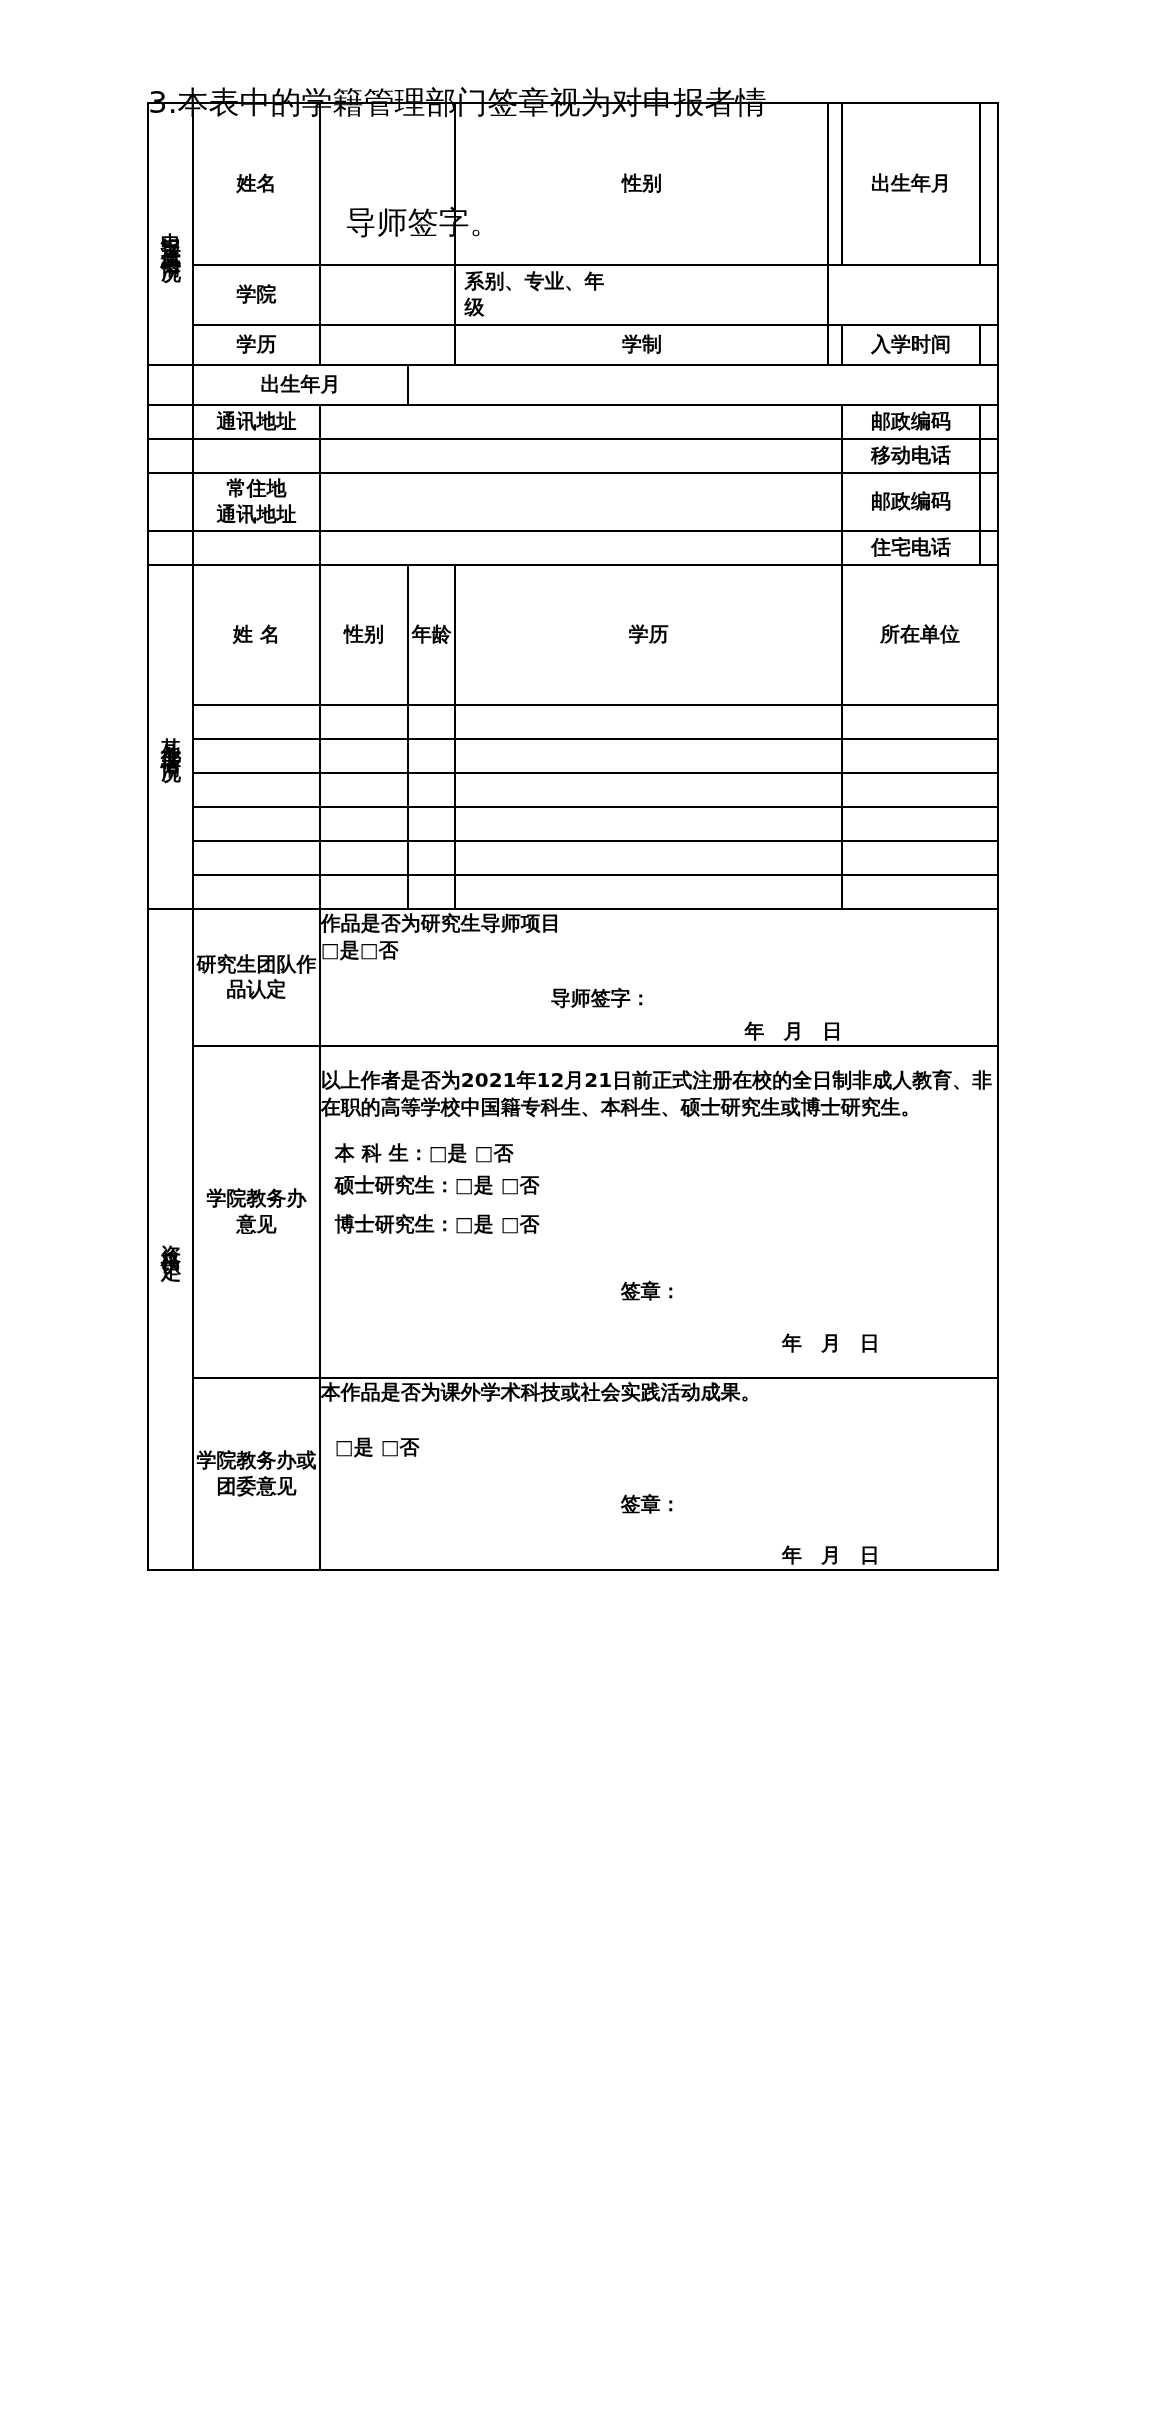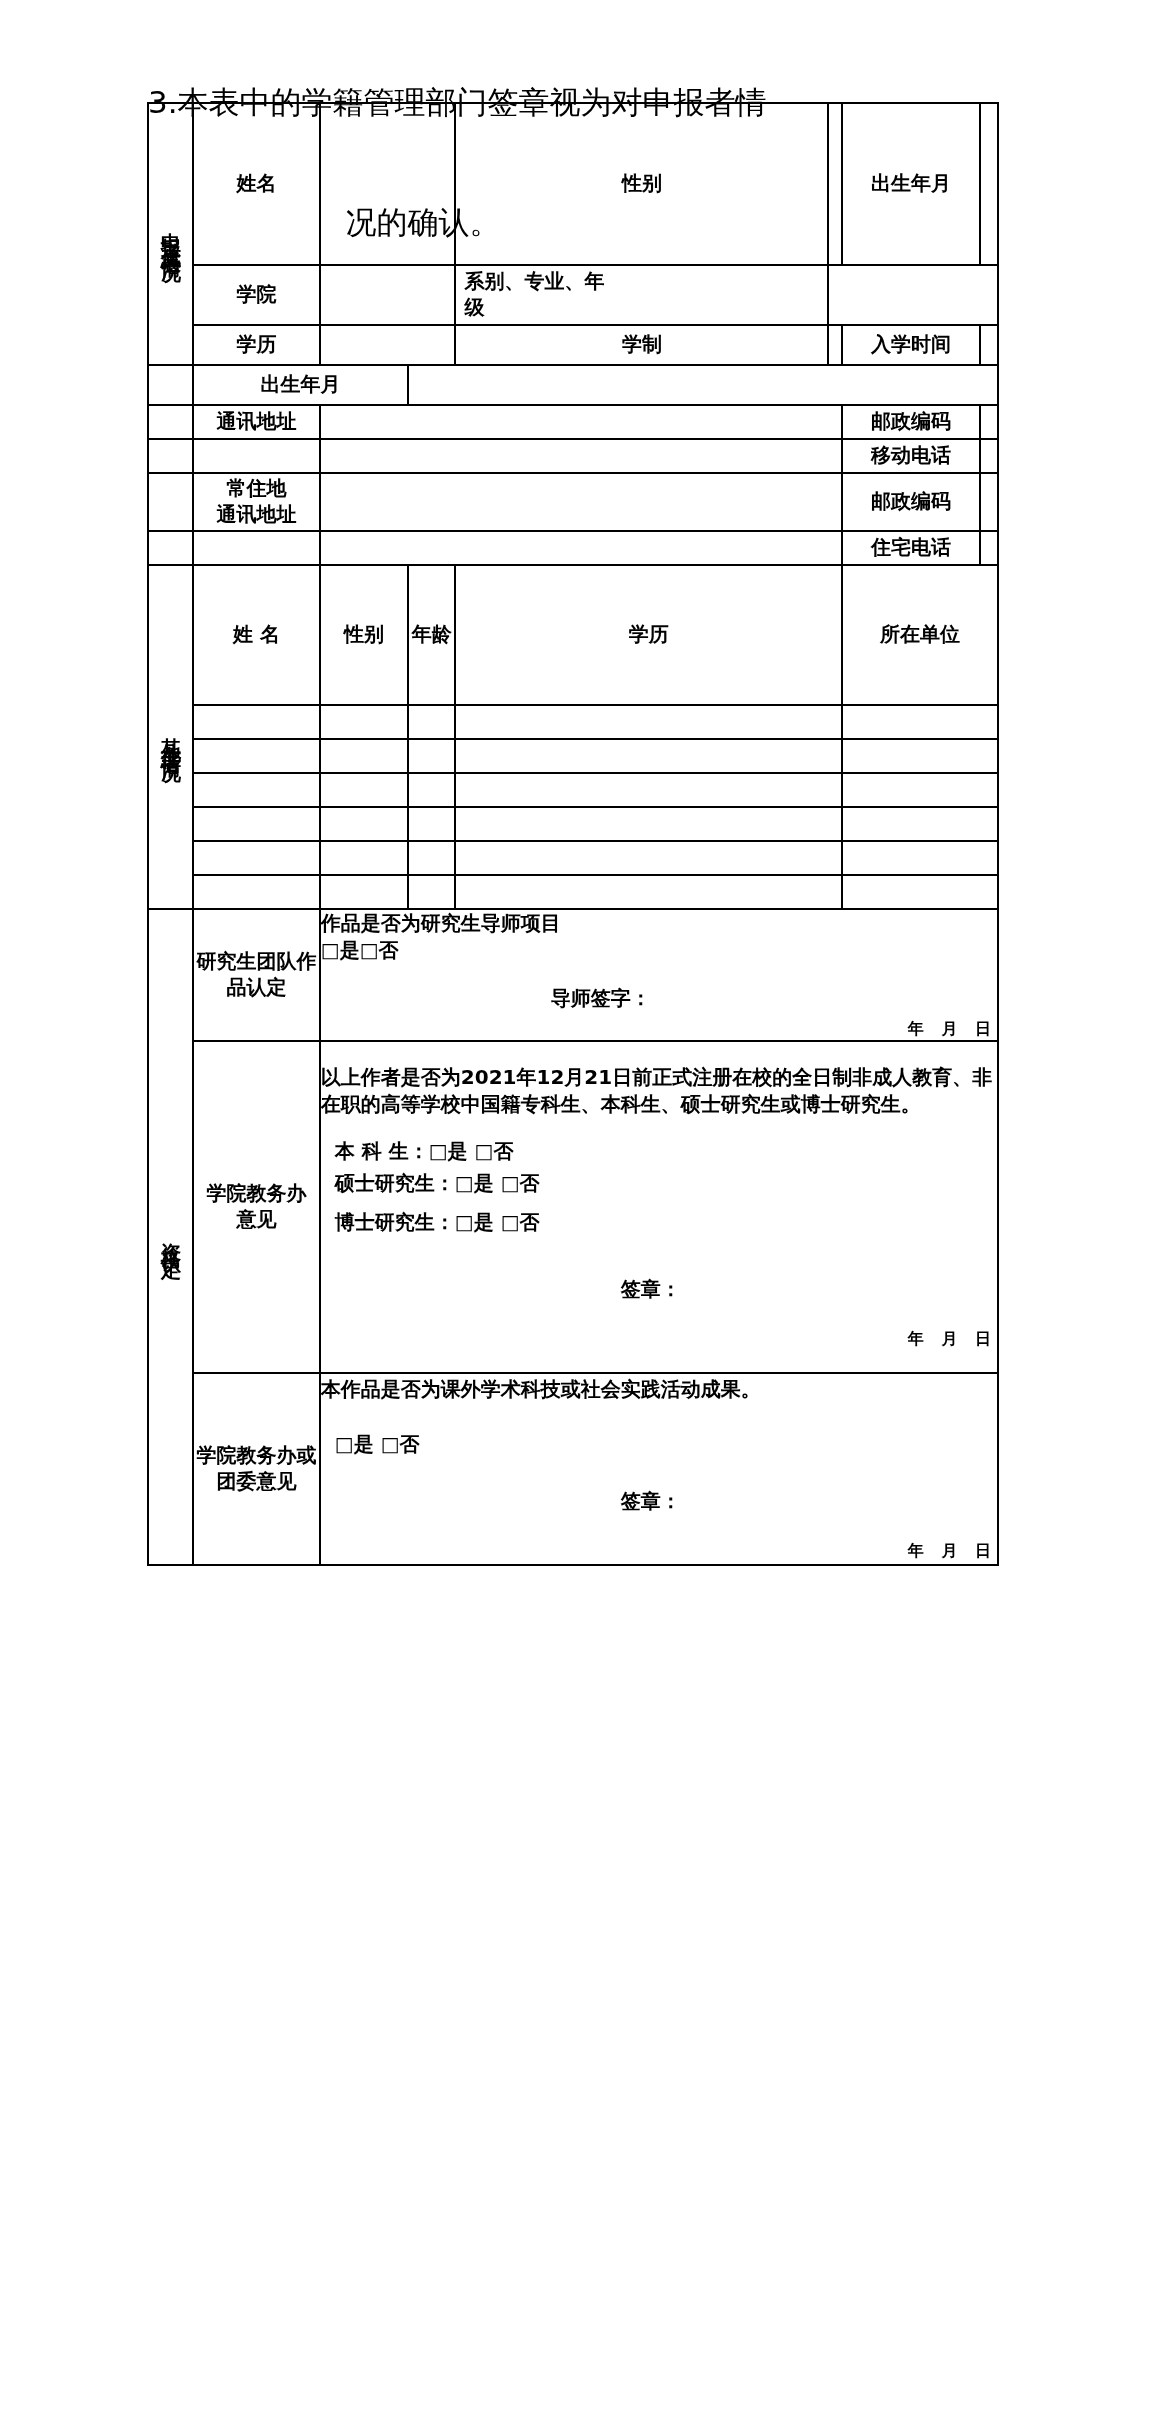--- a/index.html
+++ b/index.html
@@ -84,35 +84,35 @@
     white-space: pre;
     font-size: 20px;
   }
   .sign-sm {
     text-align: left;
     margin-top: 20px;
     padding-left: 150px;
     font-size: 20px;
   }
   .datel-sm {
-    text-align: right;
+    text-align: center;
     margin-top: 12px;
     padding-left: 180px;
     letter-spacing: 6px;
-    font-size: 16px;
+    font-size: 20px;
   }
 </style>
 </head>
 <body>
 
 <div class="page">
 
   <div class="heading">
     <span class="line1">3.本表中的学籍管理部门签章视为对申报者情</span>
-    <span class="line2">况的确认。</span>
+    <span class="line2">导师签字。</span>
   </div>
 
   <div class="form-wrap">
     <table class="form">
       <colgroup>
         <col style="width:40px">
         <col style="width:112px">
         <col style="width:78px">
         <col style="width:42px">
         <col style="width:100px">

